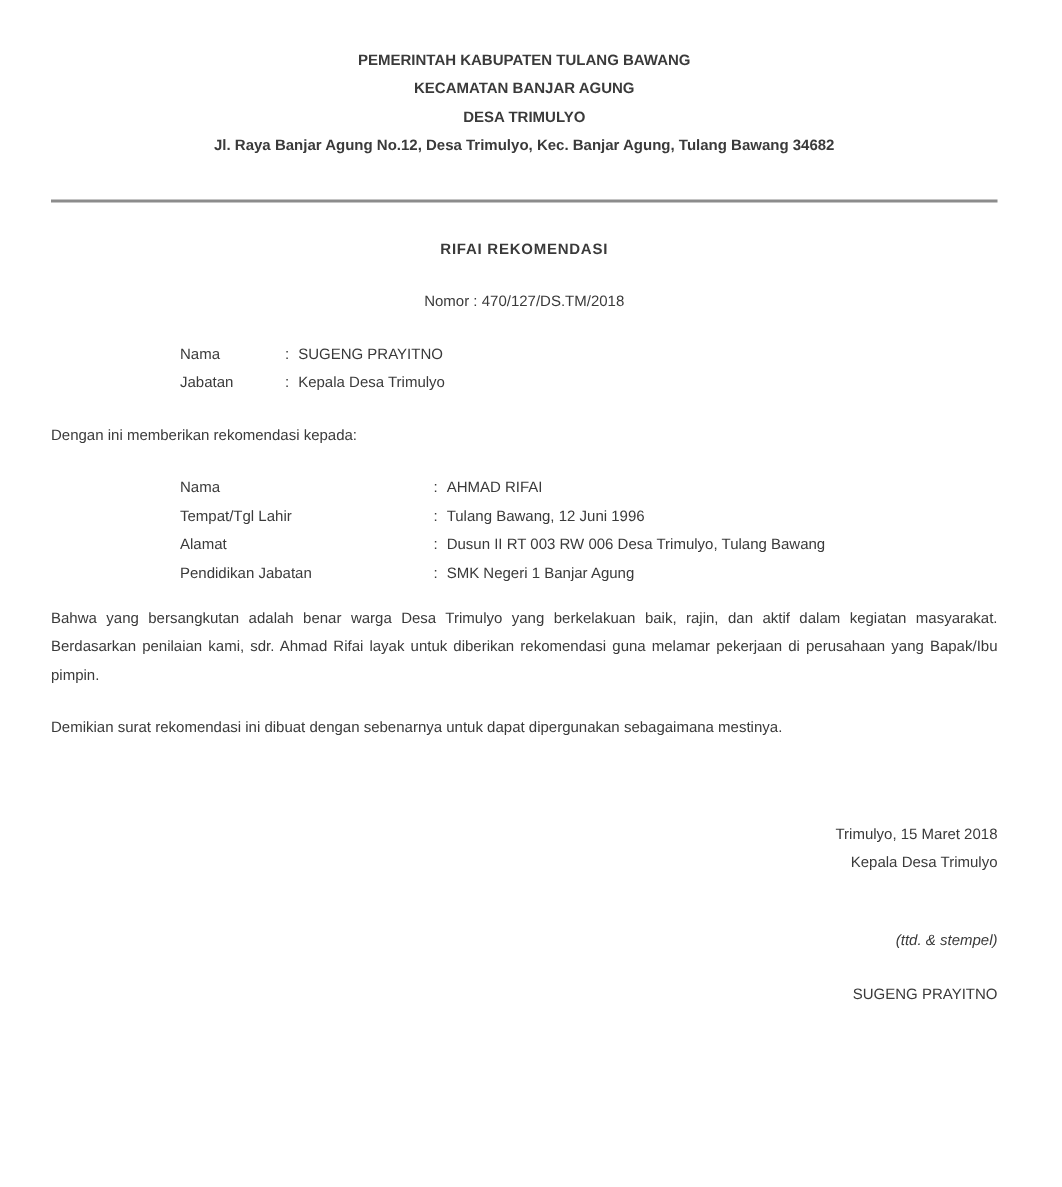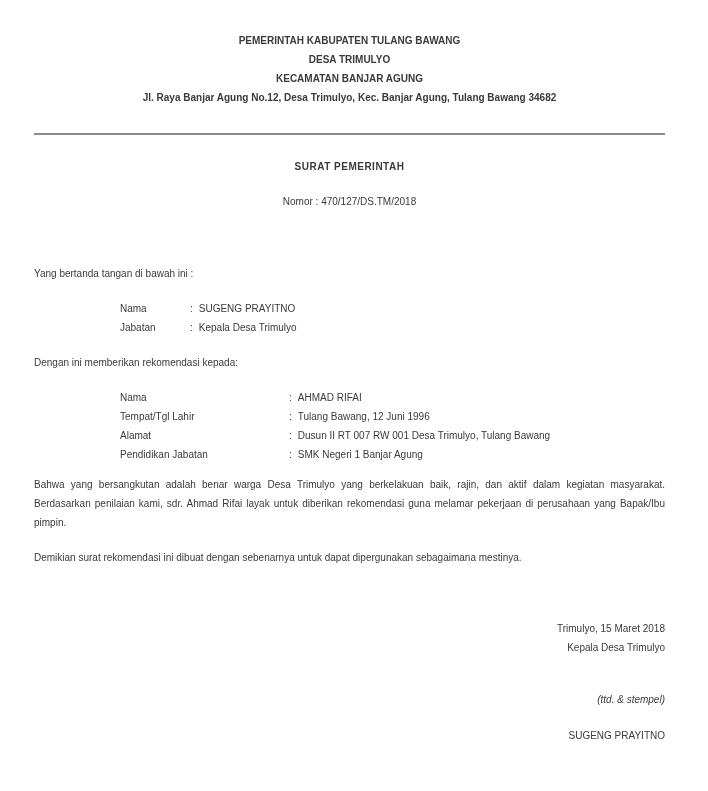--- a/index.html
+++ b/index.html
@@ -46,31 +46,30 @@
   .sig-stamp-note { margin-top: 33px; font-style: italic; }
   .sig-name { margin-top: 17px; }
 </style>
 </head>
 <body>
 
 <div class="page">
 
   <div class="letterhead">
     <div>PEMERINTAH KABUPATEN TULANG BAWANG</div>
+    <div>KECAMATAN BANJAR AGUNG</div>
     <div>DESA TRIMULYO</div>
-    <div>KECAMATAN BANJAR AGUNG</div>
     <div>Jl. Raya Banjar Agung No.12, Desa Trimulyo, Kec. Banjar Agung, Tulang Bawang 34682</div>
   </div>
 
   <hr class="rule">
 
-  <div class="doc-title">SURAT PEMERINTAH</div>
+  <div class="doc-title">RIFAI REKOMENDASI</div>
   <div class="doc-number">Nomor : 470/127/DS.TM/2018</div>
 
-  <div class="intro intro-first">Yang bertanda tangan di bawah ini :</div>
 
   <div class="detail-block cols-narrow">
     <div class="detail-row">
       <span class="detail-label">Nama</span>
       <span class="detail-colon">:</span>
       <span class="detail-value">SUGENG PRAYITNO</span>
     </div>
     <div class="detail-row">
       <span class="detail-label">Jabatan</span>
       <span class="detail-colon">:</span>
@@ -87,21 +86,21 @@
       <span class="detail-value">AHMAD RIFAI</span>
     </div>
     <div class="detail-row">
       <span class="detail-label">Tempat/Tgl Lahir</span>
       <span class="detail-colon">:</span>
       <span class="detail-value">Tulang Bawang, 12 Juni 1996</span>
     </div>
     <div class="detail-row">
       <span class="detail-label">Alamat</span>
       <span class="detail-colon">:</span>
-      <span class="detail-value">Dusun II RT 007 RW 001 Desa Trimulyo, Tulang Bawang</span>
+      <span class="detail-value">Dusun II RT 003 RW 006 Desa Trimulyo, Tulang Bawang</span>
     </div>
     <div class="detail-row">
       <span class="detail-label">Pendidikan Jabatan</span>
       <span class="detail-colon">:</span>
       <span class="detail-value">SMK Negeri 1 Banjar Agung</span>
     </div>
   </div>
 
   <div class="para para-first">Bahwa yang bersangkutan adalah benar warga Desa Trimulyo yang berkelakuan baik, rajin, dan aktif dalam kegiatan masyarakat. Berdasarkan penilaian kami, sdr. Ahmad Rifai layak untuk diberikan rekomendasi guna melamar pekerjaan di perusahaan yang Bapak/Ibu pimpin.</div>
   <div class="para">Demikian surat rekomendasi ini dibuat dengan sebenarnya untuk dapat dipergunakan sebagaimana mestinya.</div>

